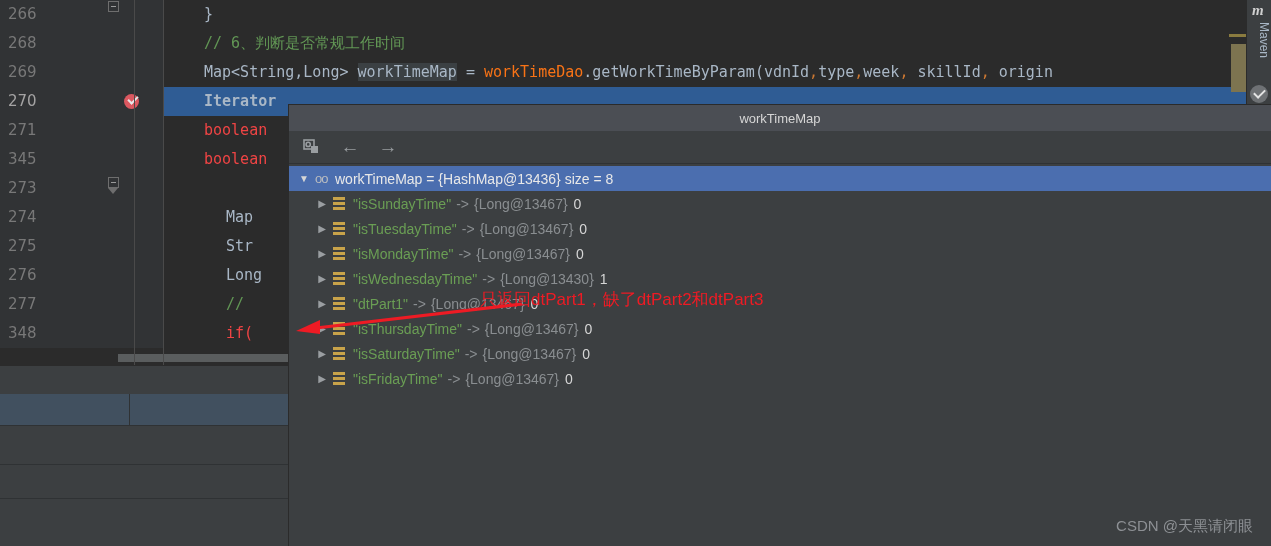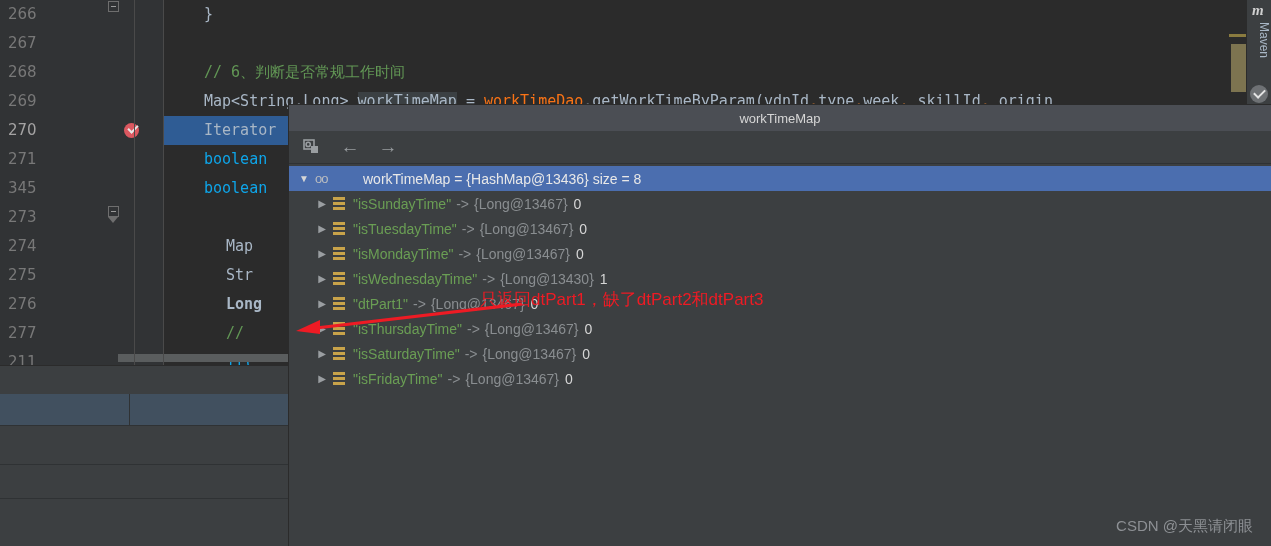--- a/index.html
+++ b/index.html
@@ -76,21 +76,21 @@
   }
   .fold-rail {
     position: absolute;
     left: 134px; top: 0;
     width: 1px; height: 365px;
     background: #4a4a4a;
     z-index: 4;
   }
 
   
-  .t-kw     { color: #0ea5e9; }
+  .t-kw     { color: #ef4444; }
   .t-plain  { color: #a9b7c6; }
   .t-cmt    { color: #629755; }
   .t-method { color: #f97316; }
   .t-comma  { color: #cc7832; }
   .t-ident-hl {
     background: #3b4043;
     color: #a9b7c6;
   }
 
   
@@ -312,21 +312,21 @@
     background:
       linear-gradient(#c8a34a, #c8a34a) 0 0/12px 3px no-repeat,
       linear-gradient(#c8a34a, #c8a34a) 0 5px/12px 3px no-repeat,
       linear-gradient(#c8a34a, #c8a34a) 0 10px/12px 3px no-repeat;
   }
 
   .v-name  { color: #6a9e54; }
   .v-arrow { color: #8a8e91; margin: 0 5px; }
   .v-type  { color: #8a8e91; }
   .v-val   { color: #d6d6d6; margin-left: 6px; }
-  .root-txt { color: #e8e8e8; margin-left: 28px; }
+  .root-txt { color: #e8e8e8; }
 
   
   #annotation {
     position: absolute;
     left: 480px; top: 288px;
     color: #ee1b24;
     font-size: 17px;
     white-space: nowrap;
     pointer-events: none;
   }
@@ -345,32 +345,31 @@
   }
 </style>
 </head>
 <body>
 
 <div id="ide">
 
   <div class="editor-wrap">
     <div id="code-lines">
         <div class="code-line"><span class="gutter-num">266</span><span class="gutter-icons"></span><span class="fold-minus" style="left: 108px; top: 1px;"></span><span class="code-text" style="padding-left: 40px;"><span class="t-plain">}</span></span></div>
-        <div class="code-line"><span class="gutter-num">267</span><span class="gutter-icons"></span><span class="code-text" style="padding-left: 40px;"></span></div>
         <div class="code-line"><span class="gutter-num">268</span><span class="gutter-icons"></span><span class="code-text" style="padding-left: 40px;"><span class="t-cmt">// 6、判断是否常规工作时间</span></span></div>
         <div class="code-line"><span class="gutter-num">269</span><span class="gutter-icons"></span><span class="code-text" style="padding-left: 40px;"><span class="t-plain">Map&lt;String,</span><span class="t-plain">Long&gt; </span><span class="t-ident-hl">workTimeMap</span><span class="t-plain"> = </span><span class="t-method">workTimeDao</span><span class="t-plain">.getWorkTimeByParam(</span><span class="t-plain">vdnId</span><span class="t-comma">,</span><span class="t-plain">type</span><span class="t-comma">,</span><span class="t-plain">week</span><span class="t-comma">,</span><span class="t-plain"> skillId</span><span class="t-comma">,</span><span class="t-plain"> origin</span></span></div>
-        <div class="code-line hl"><span class="gutter-num">270</span><span class="gutter-icons"><span class="bp-marker"></span></span><span class="code-text" style="padding-left: 40px;"><span class="t-plain">Iterator</span></span></div>
+        <div class="code-line hl"><span class="gutter-num">270</span><span class="gutter-icons"><span class="bp-marker"></span></span><span class="code-text" style="padding-left: 40px; font-weight: bold;"><span class="t-plain">Iterator</span></span></div>
         <div class="code-line"><span class="gutter-num">271</span><span class="gutter-icons"></span><span class="code-text" style="padding-left: 40px;"><span class="t-kw">boolean</span></span></div>
         <div class="code-line"><span class="gutter-num">345</span><span class="gutter-icons"></span><span class="code-text" style="padding-left: 40px;"><span class="t-kw">boolean</span></span></div>
         <div class="code-line"><span class="gutter-num">273</span><span class="gutter-icons"></span><span class="fold-minus" style="left: 108px; top: 3px;"></span><span class="fold-tail" style="left: 108px; top: 14px;"></span></div>
         <div class="code-line"><span class="gutter-num">274</span><span class="gutter-icons"></span><span class="code-text" style="padding-left: 62px;"><span class="t-plain">Map</span></span></div>
         <div class="code-line"><span class="gutter-num">275</span><span class="gutter-icons"></span><span class="code-text" style="padding-left: 62px;"><span class="t-plain">Str</span></span></div>
-        <div class="code-line"><span class="gutter-num">276</span><span class="gutter-icons"></span><span class="code-text" style="padding-left: 62px; font-weight: bold;"><span class="t-plain">Long</span></span></div>
+        <div class="code-line"><span class="gutter-num">276</span><span class="gutter-icons"></span><span class="code-text" style="padding-left: 62px;"><span class="t-plain">Long</span></span></div>
         <div class="code-line"><span class="gutter-num">277</span><span class="gutter-icons"></span><span class="code-text" style="padding-left: 62px;"><span class="t-cmt">//</span></span></div>
-        <div class="code-line"><span class="gutter-num">211</span><span class="gutter-icons"></span><span class="code-text" style="padding-left: 62px;"><span class="t-kw">if(</span></span></div>
+        <div class="code-line"><span class="gutter-num">348</span><span class="gutter-icons"></span><span class="code-text" style="padding-left: 62px;"><span class="t-kw">if(</span></span></div>
       </div>
 
     <div class="fold-rail"></div>
     <div class="gutter-sep"></div>
 
     <div class="h-scroll">
       <div class="thumb"></div>
     </div>
   </div>
 

